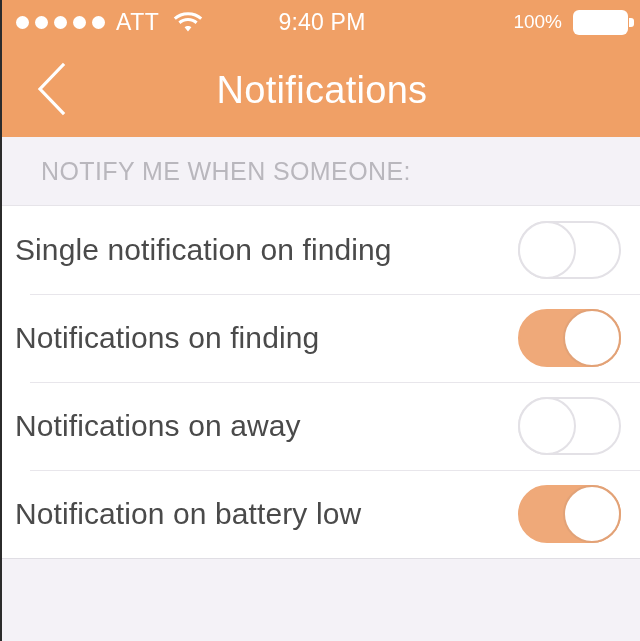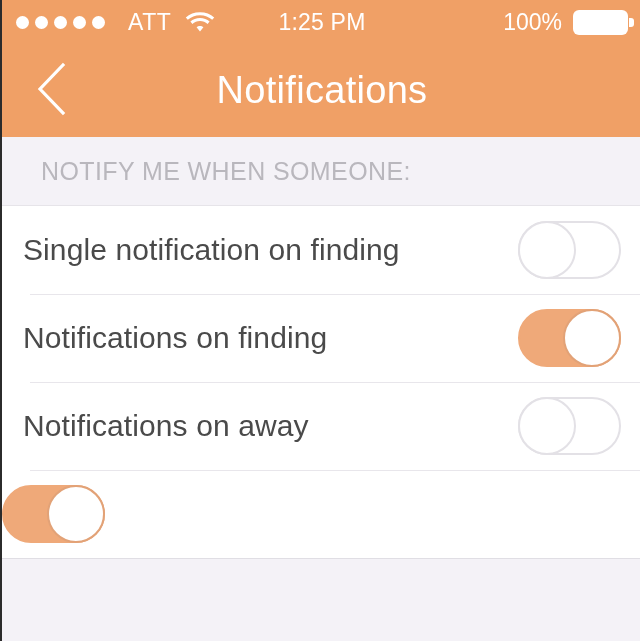--- a/index.html
+++ b/index.html
@@ -39,21 +39,21 @@
   .dots { display:flex; align-items:center; gap:6px; }
   .dot {
     width:13px; height:13px; border-radius:50%;
     background:#ffffff;
   }
   .carrier {
     color:#ffffff;
     font-size:23px;
     font-weight:300;
     letter-spacing:0.5px;
-    margin-left:16px;
+    margin-left:4px;
     font-family:"Liberation Sans", sans-serif;
   }
   .wifi { margin-left:7px; display:flex; align-items:center; }
 
   .status-center {
     position:absolute; left:0; top:0;
     width:100%; height:44px;
     display:flex; align-items:center; justify-content:center;
     pointer-events:none;
   }
@@ -64,21 +64,21 @@
     font-family:"Liberation Sans", sans-serif;
     letter-spacing:0.2px;
   }
 
   .status-right {
     position:absolute; right:14px; top:0; height:44px;
     display:flex; align-items:center; gap:11px;
   }
   .batt-pct {
     color:#ffffff;
-    font-size:23px;
+    font-size:19px;
     font-weight:300;
     font-family:"Liberation Sans", sans-serif;
   }
   .battery {
     position:relative;
     width:55px; height:25px;
     border-radius:6px;
     background:#ffffff;
   }
   .battery::after {
@@ -142,21 +142,21 @@
     background:#ffffff;
     cursor:pointer;
   }
   .row + .row::before {
     content:"";
     position:absolute; top:0; left:28px; right:0;
     height:1px;
     background:#e8e6eb;
   }
   .row-label {
-    padding-left:21px;
+    padding-left:13px;
     color:#4a4a4a;
     font-size:30px;
     font-weight:300;
     font-family:"Liberation Sans", sans-serif;
     letter-spacing:0.1px;
     flex:1;
   }
 
   
   .toggle {
@@ -226,21 +226,21 @@
         <span class="wifi">
           <svg width="30" height="22" viewBox="0 0 30 22">
             <path d="M15 4.2c4.7 0 9 1.7 12.2 4.6l2.0-2.3C25.6 3.1 20.6 1.2 15 1.2S4.4 3.1 0.8 6.5l2.0 2.3C6.0 5.9 10.3 4.2 15 4.2z" fill="#ffffff"></path>
             <path d="M15 10.0c2.9 0 5.6 1.1 7.6 2.9l2.0-2.3C22.1 8.3 18.7 7.0 15 7.0s-7.1 1.3-9.6 3.6l2.0 2.3c2.0-1.8 4.7-2.9 7.6-2.9z" fill="#ffffff"></path>
             <path d="M15 15.0c1.3 0 2.5 0.5 3.4 1.3L15 20.4l-3.4-4.1c0.9-0.8 2.1-1.3 3.4-1.3z" fill="#ffffff"></path>
           </svg>
         </span>
       </div>
 
       <div class="status-center">
-        <span class="clock">1:25 PM</span>
+        <span class="clock">9:40 PM</span>
       </div>
 
       <div class="status-right">
         <span class="batt-pct">100%</span>
         <span class="battery"></span>
       </div>
     </div>
 
     <div class="navbar">
       <div class="back-btn">
@@ -275,20 +275,21 @@
     </div>
 
     <div class="row">
       <span class="row-label">Notifications on away</span>
       <span class="toggle off">
         <span class="knob"></span>
       </span>
     </div>
 
     <div class="row">
+      <span class="row-label">Notification on battery low</span>
       <span class="toggle on">
         <span class="knob"></span>
       </span>
     </div>
   </div>
 
   <div class="footer-area"></div>
 
 </div>
 

